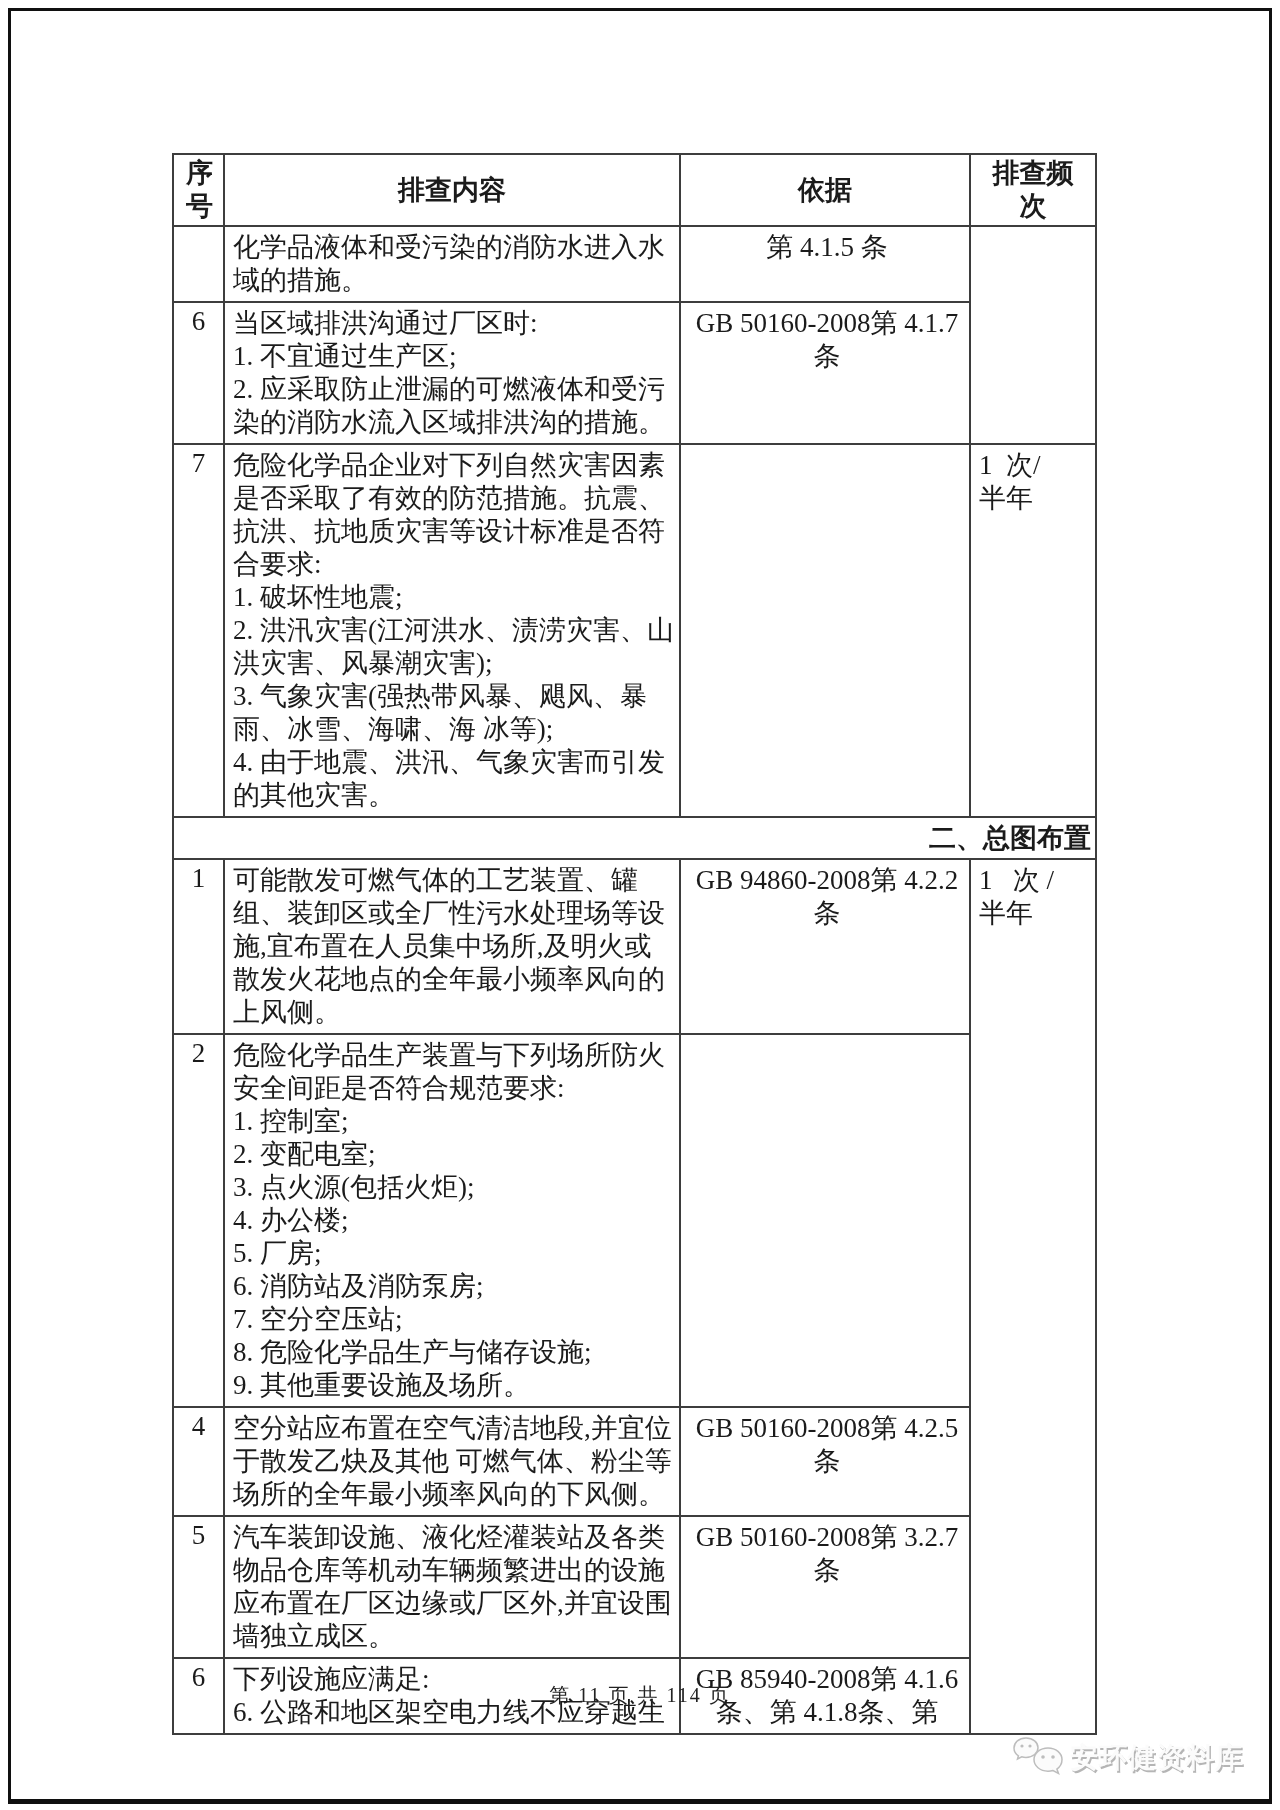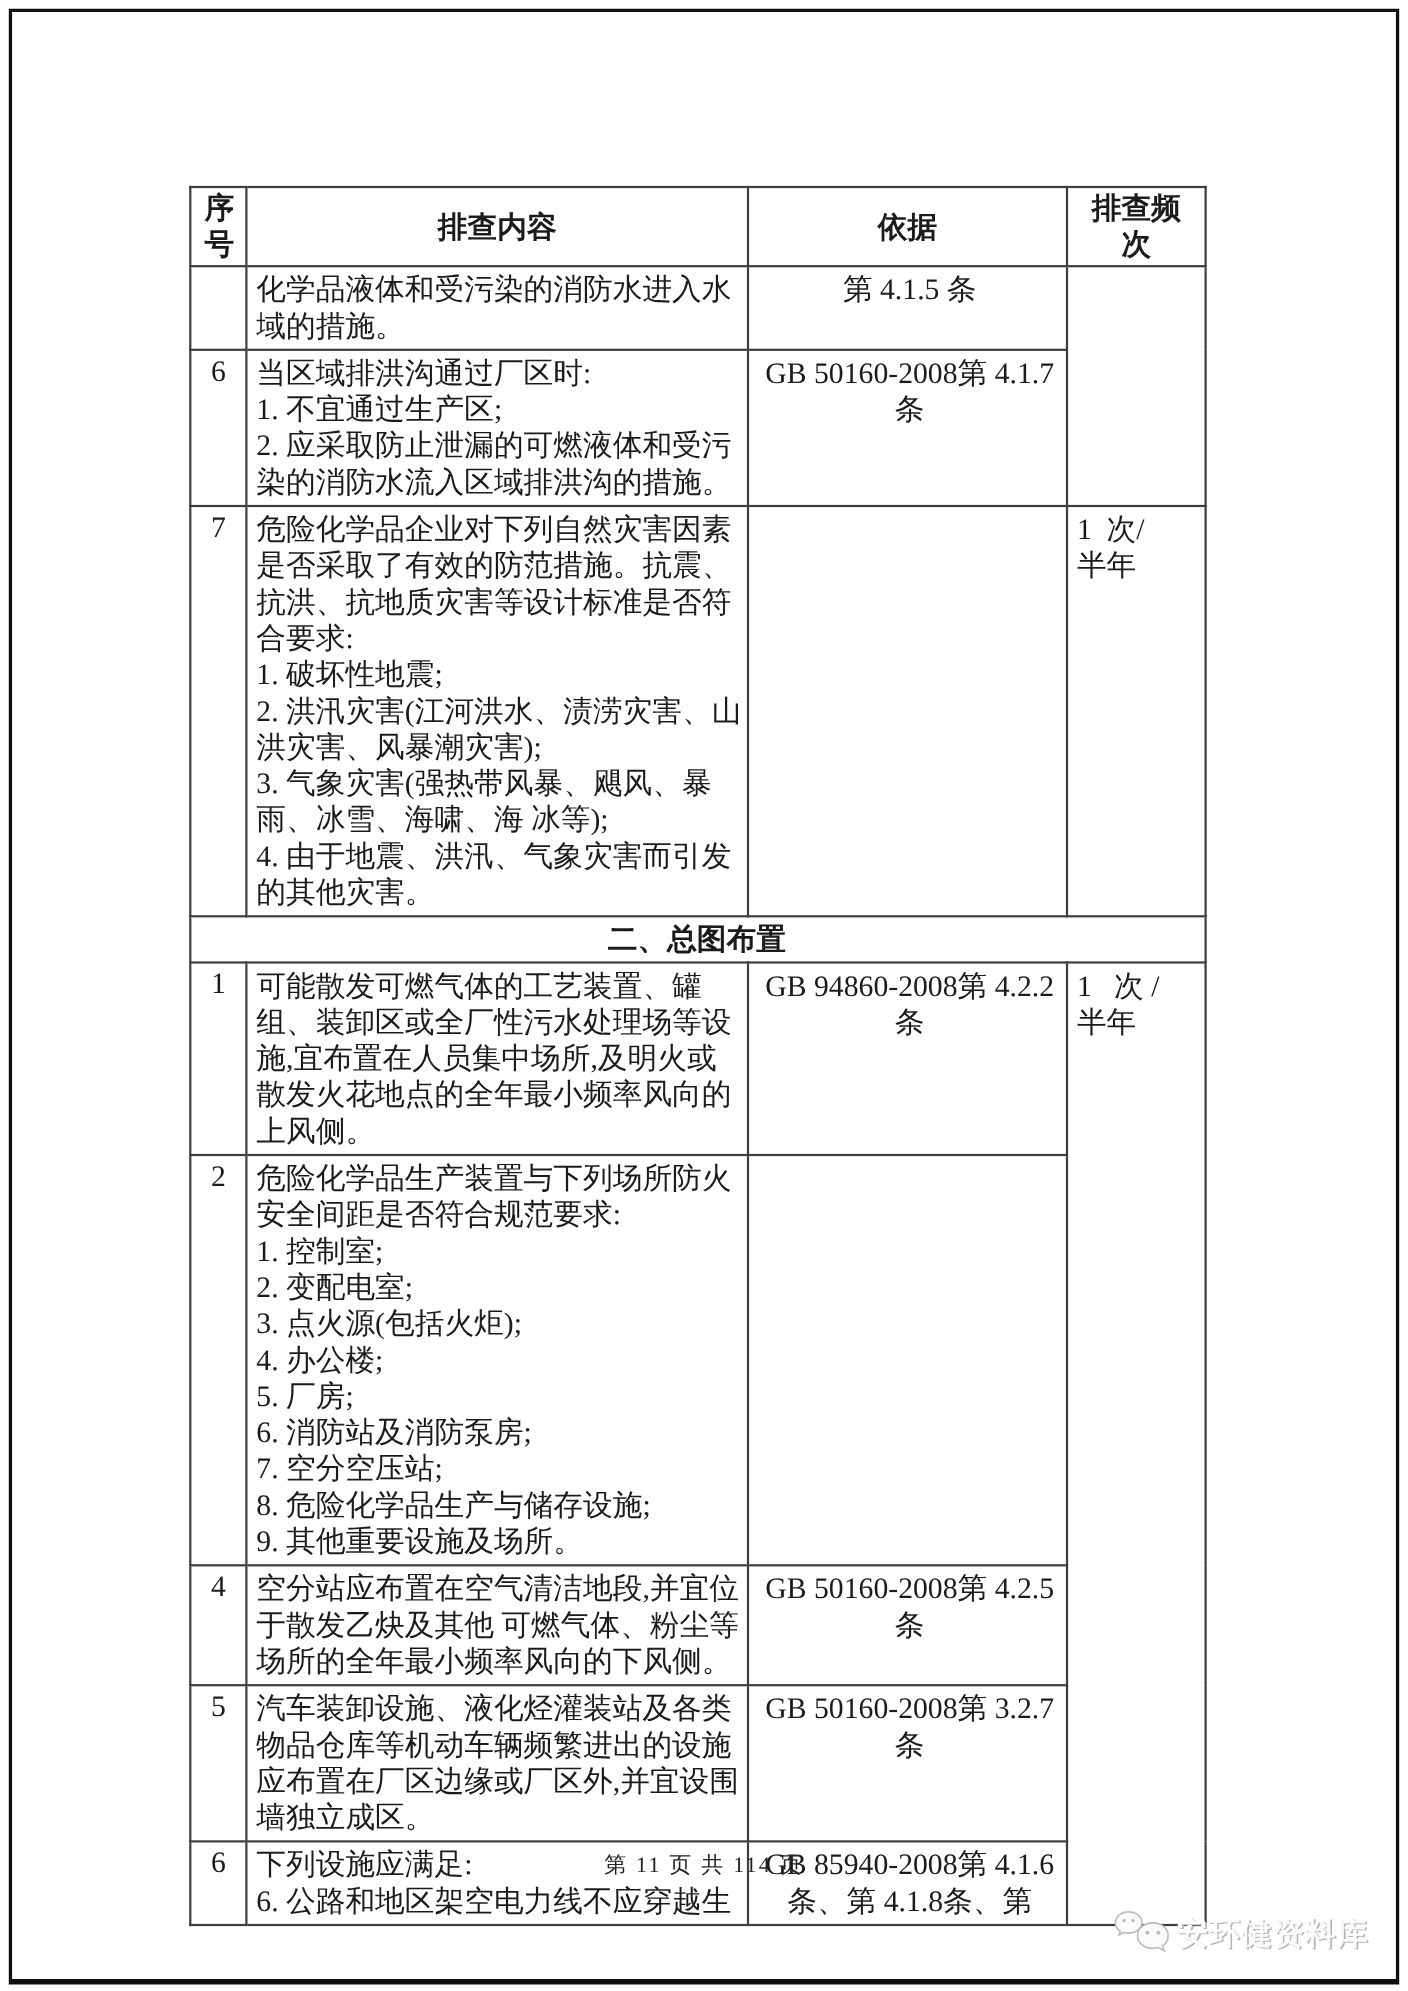--- a/index.html
+++ b/index.html
@@ -7,21 +7,21 @@
     width:1280px;height:1810px;position:relative;background:#ffffff;
     font-family:"Liberation Serif","DejaVu Serif",serif;color:#1b1b1b;
     overflow:hidden;
   }
   .page-border{
     position:absolute;left:8px;top:8px;right:8px;bottom:6px;
     border:3px solid #101010;border-bottom-width:5px;pointer-events:none;
   }
   table.checklist{
     position:absolute;left:172px;top:153px;width:923px;
-    border-collapse:collapse;table-layout:fixed;margin-top:16px;
+    border-collapse:collapse;table-layout:fixed;
   }
   table.checklist col.c-no{width:51px;}
   table.checklist col.c-content{width:456px;}
   table.checklist col.c-basis{width:290px;}
   table.checklist col.c-freq{width:126px;}
   table.checklist th, table.checklist td{
     border:2px solid #3d3d3d;
     font-size:27px;line-height:33px;
     vertical-align:top;
   }
@@ -39,21 +39,21 @@
   }
   td.basis{
     text-align:center;padding:4px 4px 4px 8px;
     white-space:pre-wrap;word-break:break-all;
   }
   td.freq{
     text-align:left;padding:4px 20px 4px 8px;
     white-space:pre-wrap;word-break:break-all;
   }
   tr.section-row td{
-    font-weight:bold;text-align:center;padding:2px 4px 2px 2px;
+    font-weight:bold;text-align:right;padding:2px 4px 2px 2px;
     height:36px;vertical-align:middle;
   }
   .footer{
     position:absolute;left:0;top:1682px;width:100%;
     text-align:center;font-size:20px;letter-spacing:2px;color:#222;
   }
   .watermark{
     position:absolute;right:36px;top:1736px;
     display:flex;align-items:center;gap:6px;
   }

